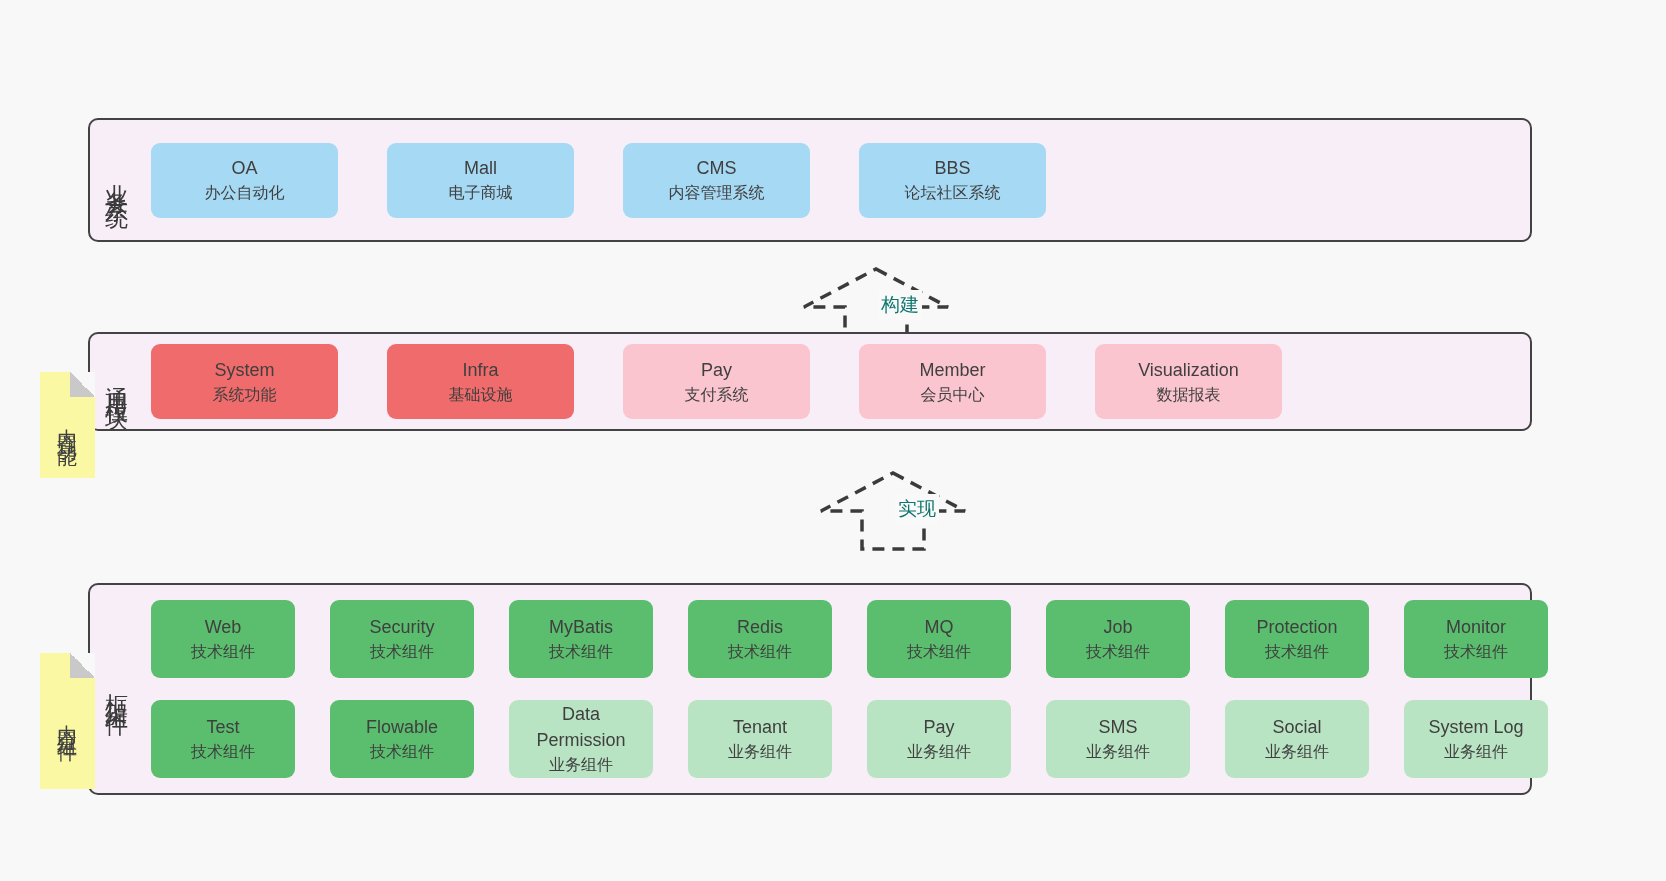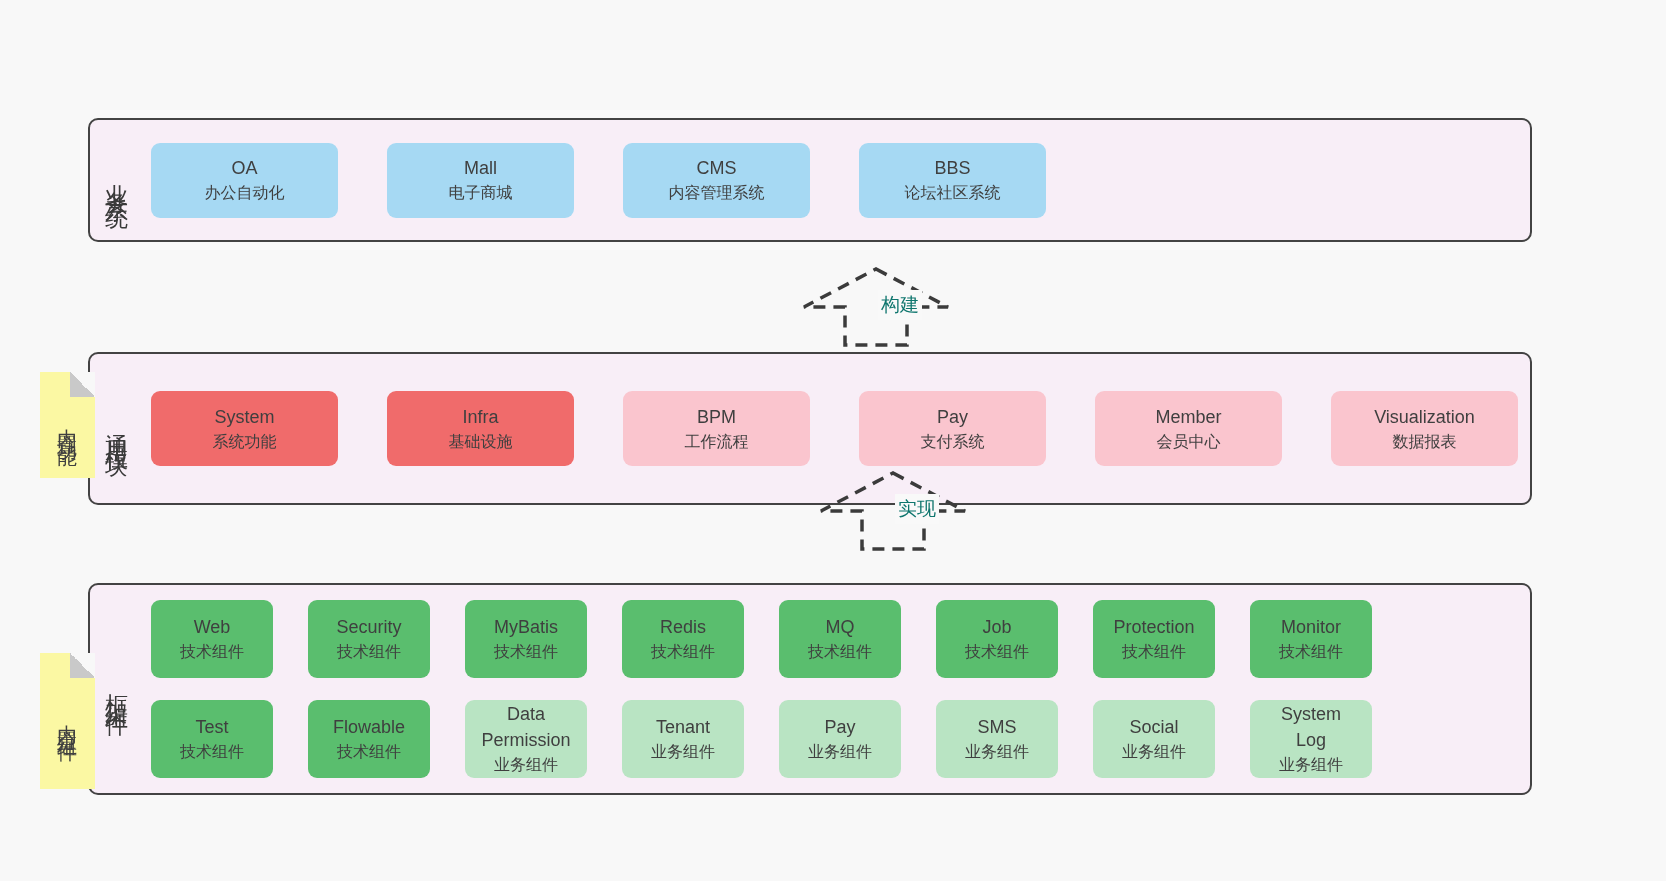--- a/index.html
+++ b/index.html
@@ -10,41 +10,41 @@
   }
   .diagram{position:absolute;inset:0}
 
   
   .layer{
     position:absolute;left:88px;width:1444px;box-sizing:border-box;
     background:#f8eef7;border:2px solid #434343;border-radius:10px;
     display:flex;align-items:center;
   }
   #layer-business{top:118px;height:124px}
-  #layer-modules{top:352px;height:153px}
+  #layer-modules{top:332px;height:99px}
   #layer-components{top:583px;height:212px}
 
   .vlabel{
     writing-mode:vertical-rl;text-orientation:upright;
     font-size:23px;letter-spacing:7px;line-height:1;
     margin-left:8px;width:30px;text-align:center;
     color:#3a3a3a;flex:0 0 auto;
   }
 
   .boxes{display:flex;gap:49px;margin-left:23px;flex:0 0 auto}
   .rows{display:flex;flex-direction:column;gap:22px;margin-left:23px}
   .rows .boxes{margin-left:0;gap:35px}
 
   
   .box{
     box-sizing:border-box;width:187px;height:75px;border-radius:9px;
     display:flex;flex-direction:column;align-items:center;justify-content:center;
     text-align:center;padding:0 10px;
   }
-  .box.sm{width:122px;height:78px;padding:6px 14px}
+  .box.sm{width:144px;height:78px;padding:6px 14px}
   .box-name{font-size:18px;line-height:26px}
   .box-desc{font-size:16px;line-height:24px}
   .box.system{background:#a6d9f3}
   .box.core{background:#f06b6b}
   .box.module{background:#fac5ce}
   .box.tech{background:#5abe6e}
   .box.biz{background:#b9e4c3}
 
   
   .arrow{position:absolute;width:150px;height:80px}
@@ -111,24 +111,20 @@
     <div class="boxes">
         <div class="box core">
           <div class="box-name">System</div>
           <div class="box-desc">系统功能</div>
         </div>
         <div class="box core">
           <div class="box-name">Infra</div>
           <div class="box-desc">基础设施</div>
         </div>
         <div class="box module">
-          <div class="box-name">BPM</div>
-          <div class="box-desc">工作流程</div>
-        </div>
-        <div class="box module">
           <div class="box-name">Pay</div>
           <div class="box-desc">支付系统</div>
         </div>
         <div class="box module">
           <div class="box-name">Member</div>
           <div class="box-desc">会员中心</div>
         </div>
         <div class="box module">
           <div class="box-name">Visualization</div>
           <div class="box-desc">数据报表</div>

